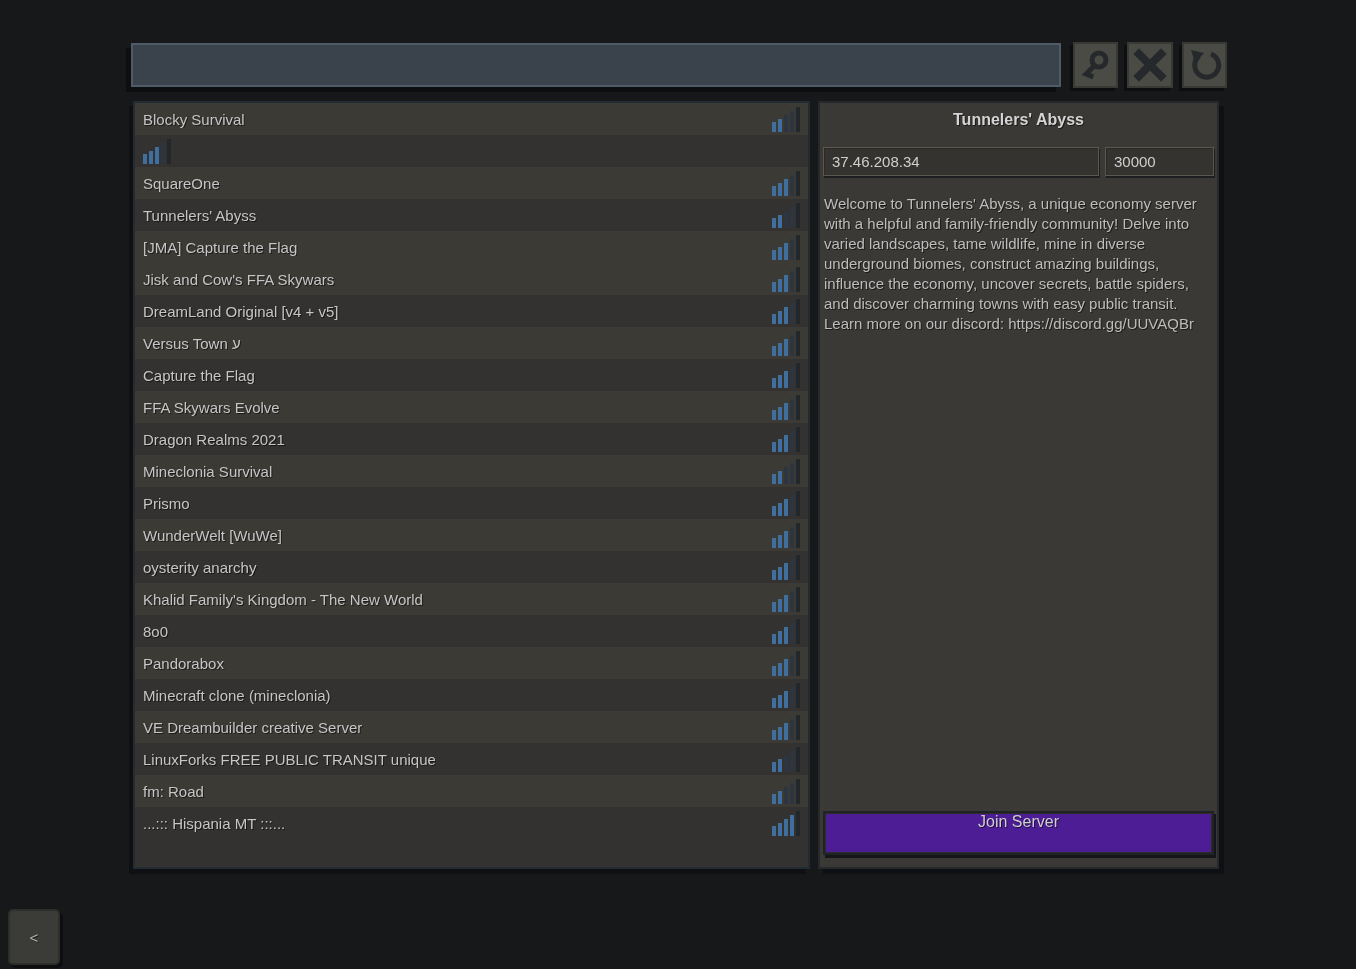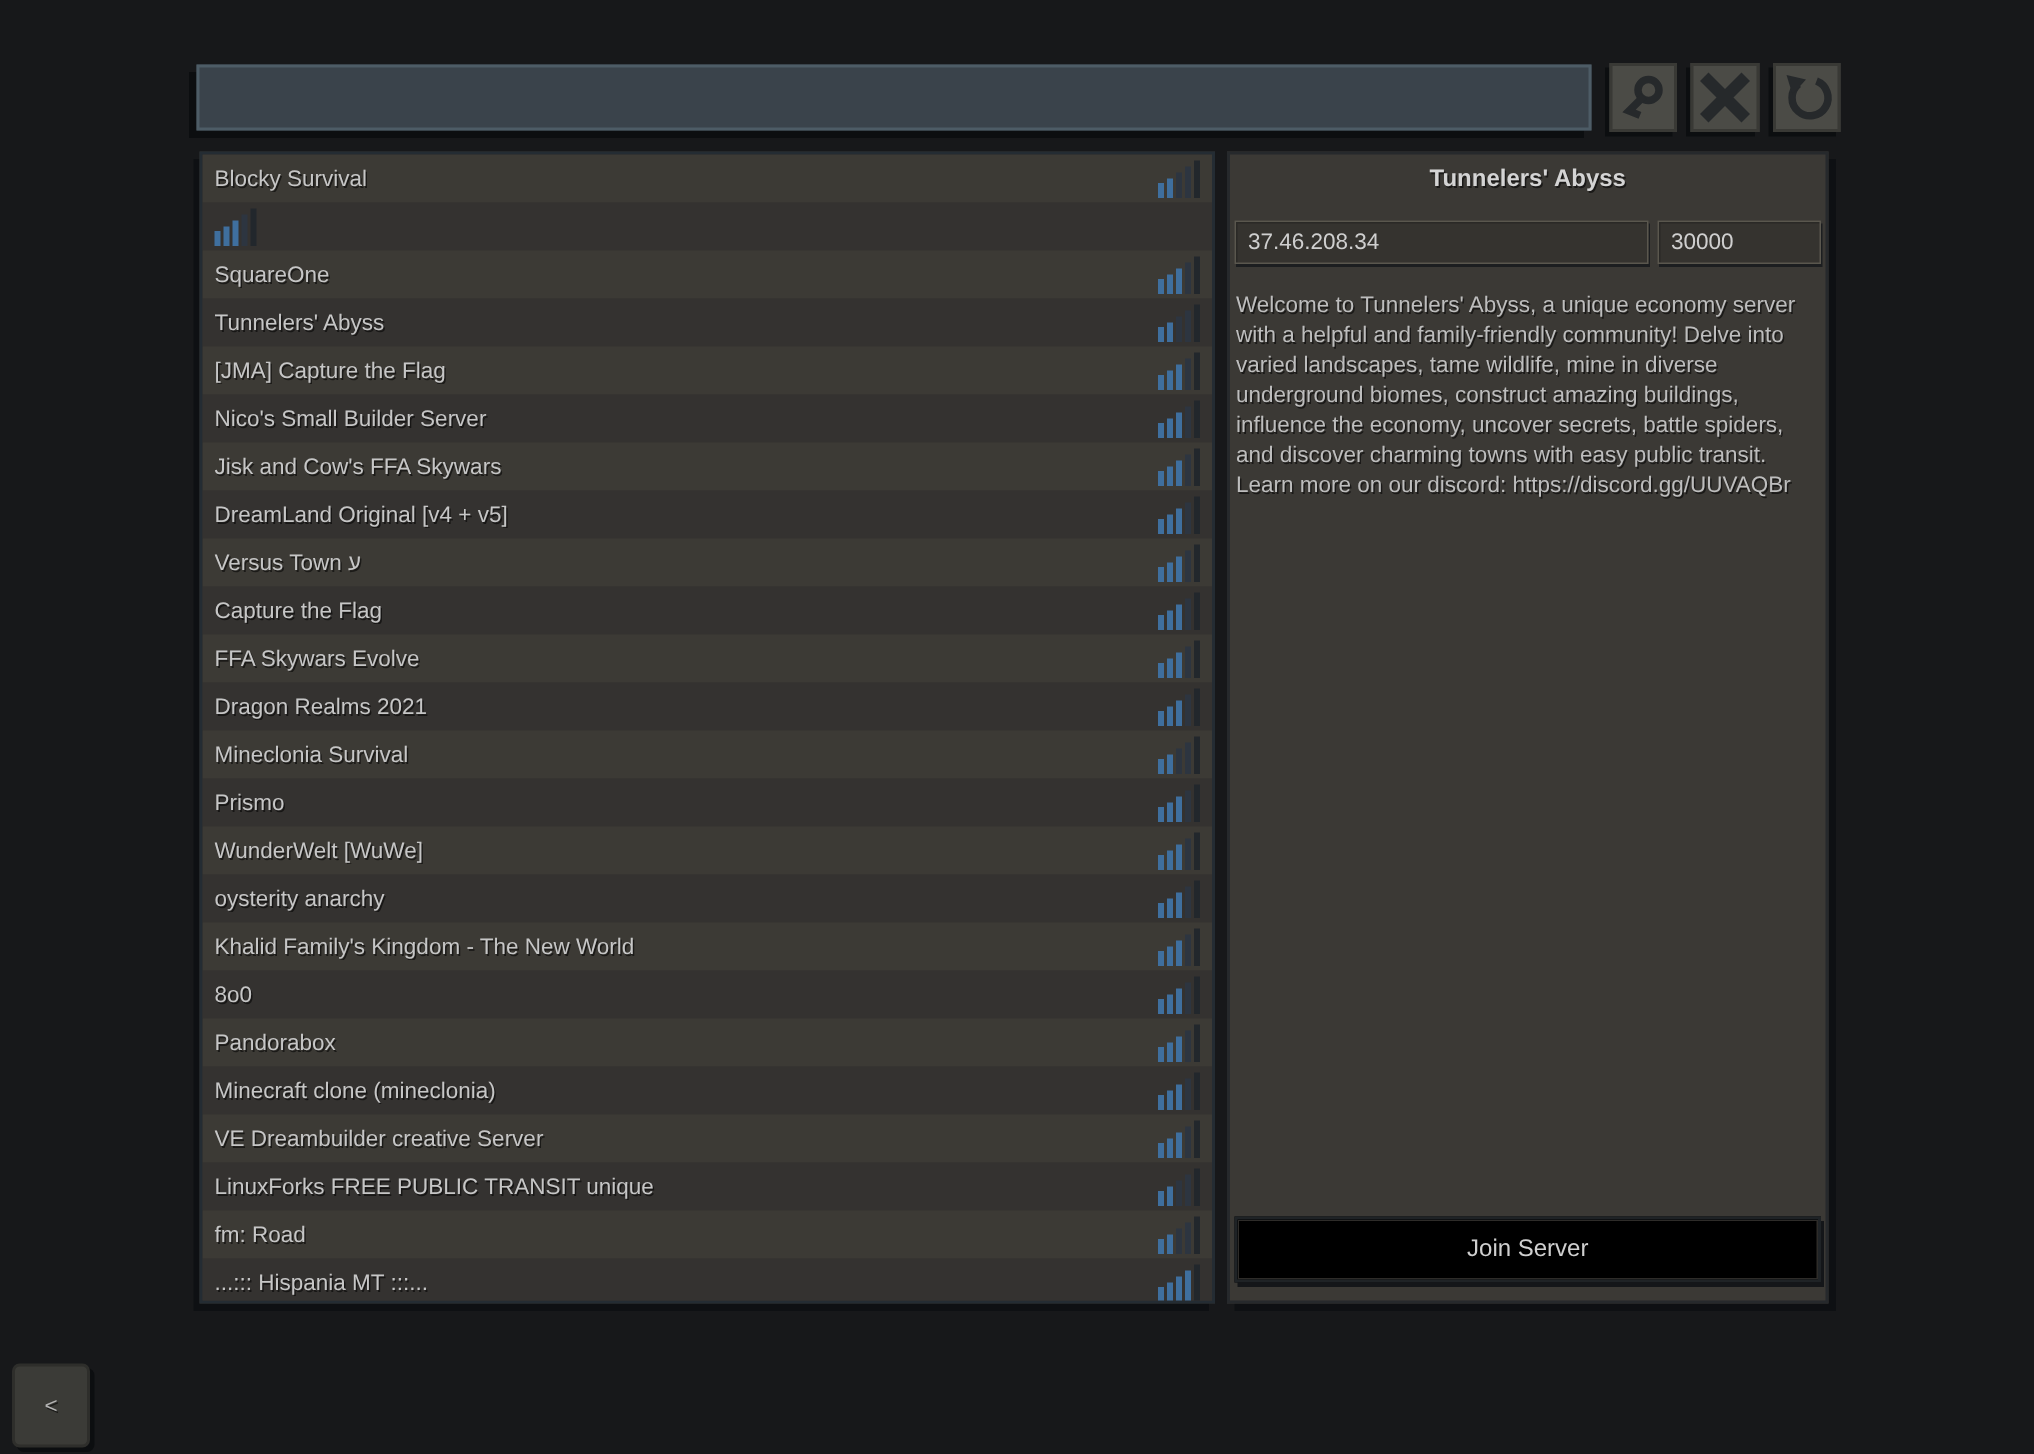--- a/index.html
+++ b/index.html
@@ -79,24 +79,24 @@
   .field-address { left:3px;  width:276px; }
   .field-port    { left:285px; width:109px; }
   .details-desc {
     position:absolute; left:4px; top:91px; width:388px;
     font-size:15px; line-height:20px; color:#bdbdbd;
     text-shadow:1px 1px 0 rgba(0,0,0,0.55);
     word-wrap:break-word;
   }
   .join-btn {
     position:absolute; left:3px; top:708px; width:391px; height:44px;
-    background:#000000;
+    background:#4c1d95;
     border:2px solid #1f2326;
     box-shadow:0 0 0 1px #2e2c29 inset, 2px 3px 0 0 #141619;
-    display:flex; align-items:center; justify-content:center;
+    display:flex; justify-content:center;
     font-size:16px; color:#cfcfcf; cursor:pointer;
     text-shadow:1px 1px 0 rgba(0,0,0,0.55);
   }
 
   
   .back-btn {
     position:absolute; left:8px; top:909px; width:52px; height:56px;
     background:#3b3b37;
     border:2px solid #2e2e2b;
     border-radius:5px;
@@ -178,30 +178,20 @@
     <div class="row odd">
       <span class="row-label">[JMA] Capture the Flag</span>
       <span class="ping">
         <i style="height: 10px; background: rgb(63, 111, 158);"></i>
         <i style="height: 13px; background: rgb(63, 111, 158);"></i>
         <i style="height: 17px; background: rgb(63, 111, 158);"></i>
         <i style="height: 21px; background: rgb(45, 53, 64);"></i>
         <i style="height: 25px; background: rgb(34, 39, 44);"></i>
       </span>
     </div>
-    <div class="row even">
-      <span class="row-label">Nico's Small Builder Server</span>
-      <span class="ping">
-        <i style="height: 10px; background: rgb(63, 111, 158);"></i>
-        <i style="height: 13px; background: rgb(63, 111, 158);"></i>
-        <i style="height: 17px; background: rgb(63, 111, 158);"></i>
-        <i style="height: 21px; background: rgb(45, 53, 64);"></i>
-        <i style="height: 25px; background: rgb(34, 39, 44);"></i>
-      </span>
-    </div>
     <div class="row odd">
       <span class="row-label">Jisk and Cow's FFA Skywars</span>
       <span class="ping">
         <i style="height: 10px; background: rgb(63, 111, 158);"></i>
         <i style="height: 13px; background: rgb(63, 111, 158);"></i>
         <i style="height: 17px; background: rgb(63, 111, 158);"></i>
         <i style="height: 21px; background: rgb(45, 53, 64);"></i>
         <i style="height: 25px; background: rgb(34, 39, 44);"></i>
       </span>
     </div>

